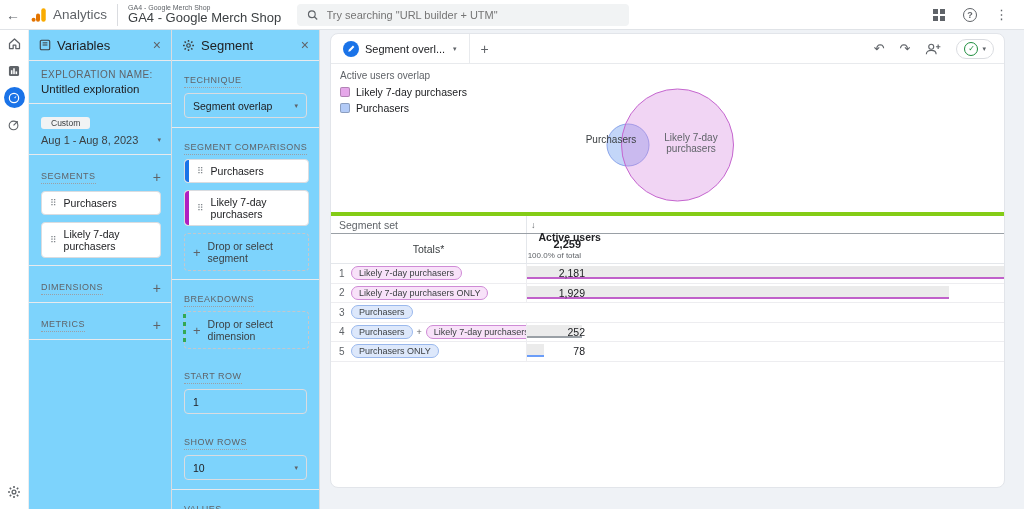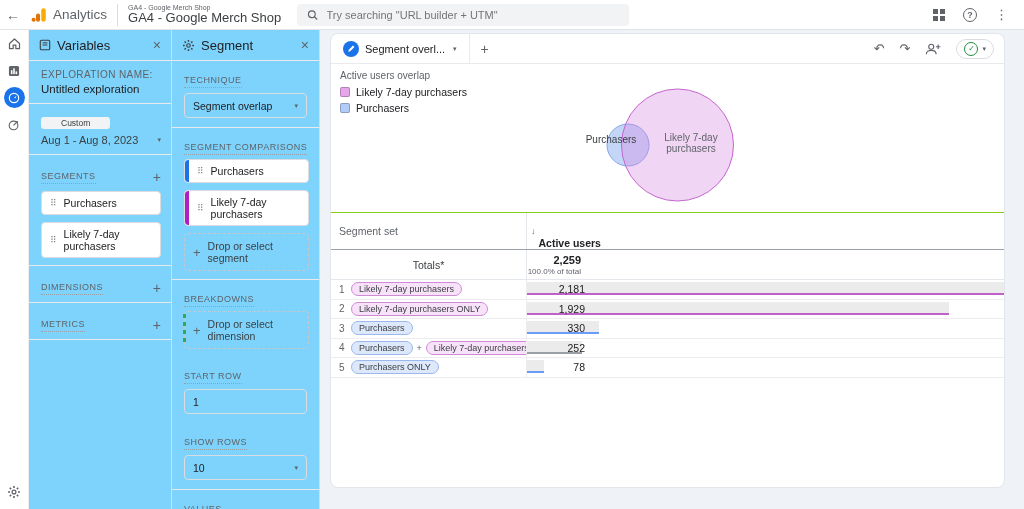--- a/index.html
+++ b/index.html
@@ -40,21 +40,21 @@
   .phead-title { font-size:13px; color:#202124; }
   .pclose { margin-left:auto; font-size:14px; color:#5f6368; cursor:pointer; line-height:1; }
   .hr { border-top:1px solid #e8eaed; }
   .sec { padding:8px 10px 8px 12px; }
   .label-dotted { font-size:9px; letter-spacing:.5px; color:#5f6368;
                   border-bottom:1px dotted #9aa0a6; padding-bottom:2px; display:inline-block; }
   .secrow { display:flex; align-items:center; padding:7px 10px 7px 12px;margin-top:8px; }
   .plus-btn { margin-left:auto; color:#5f6368; font-size:14px; cursor:pointer; line-height:1; }
   .tinylabel { font-size:10px; letter-spacing:.4px; color:#5f6368; }
   .name-val { font-size:11.5px; color:#202124; margin-top:3px; }
-  .chip { display:inline-block; font-size:8.5px; color:#3c4043; background:#f1f3f4; border-radius:3px; padding:1px 20px; }
+  .chip { display:inline-block; font-size:8.5px; color:#3c4043; background:#f1f3f4; border-radius:3px; padding:1px 10px; }
   .daterow { display:flex; align-items:center; margin-top:4px; font-size:11px; color:#3c4043; cursor:pointer; }
   .caret { font-size:7px; color:#5f6368; margin-left:auto; }
   .vcard { margin:0 10px 7px 12px; border:1px solid #dadce0; border-radius:4px; background:#fff;
            padding:5px 8px; display:flex; align-items:center; gap:7px; font-size:10.5px; color:#202124; cursor:pointer; }
   .drag { font-size:9px; color:#80868b; }
   .acard { position:relative; padding-left:12px; overflow:hidden; }
   .accent { position:absolute; left:0; top:0; bottom:0; width:4px; border-radius:3px 0 0 3px; }
   .selectbox { margin:5px 12px 9px 12px; border:1px solid #dadce0; border-radius:4px; height:25px;
                display:flex; align-items:center; padding:0 8px; font-size:10.5px; color:#202124; cursor:pointer; }
   .dz { position:relative; margin:2px 10px 8px 12px; border:1px dashed #c4c7cc; border-radius:4px;
@@ -85,21 +85,21 @@
   .legend-item { display:flex; align-items:center; gap:6px; margin-bottom:4px; }
   .swatch { width:10px; height:10px; border-radius:2px; border:1px solid rgba(0,0,0,.22); }
   .legend-label { font-size:10.5px; color:#202124; }
   .venn { position:absolute; left:230px; top:2px; }
   .venn-label { position:absolute; font-size:10px; color:#5f6368; text-align:center; line-height:11px; }
   .vl-small { left:250px; top:70px; width:60px; color:#3c4043; }
   .vl-big { left:320px; top:68px; width:80px; }
 
   
   .gtable { font-size:10.5px; }
-  .thead { display:flex; height:38px; border-top:1px solid #84cc16; border-bottom:1px solid #9aa0a6; align-items:center; }
+  .thead { display:flex; height:22px; border-top:4px solid #84cc16; border-bottom:1px solid #9aa0a6; align-items:center; }
   .c1 { width:195px; padding-left:8px; }
   .c2 { flex:1; border-left:1px solid #e4e7eb; height:100%; position:relative; }
   .th1 { color:#5f6368; }
   .th2 { display:flex; align-items:center; gap:3px; padding-left:4px; height:100%; }
   .sortarrow { font-size:9px; color:#5f6368; }
   .th2 b { font-size:10.5px; color:#202124;margin-top:24px; }
   .totals { display:flex; height:30px; border-bottom:1px solid #e4e7eb; }
   .tot-label { width:195px; text-align:center; line-height:30px; color:#3c4043; }
   .tot-num { position:absolute; left:0; top:4px; width:54px; text-align:right; font-weight:bold; font-size:11px; color:#202124; }
   .tot-pct { position:absolute; left:-12px; top:17px; width:66px; text-align:right; font-size:8px; color:#5f6368; }
@@ -411,24 +411,20 @@
               <div class="rval">
                 <div class="bar pink" style="width: 88.4457%;"></div>
                 <span class="vnum">1,929</span>
               </div>
             </div>
             <div class="trow">
               <div class="rnum">3</div>
               <div class="rsegs">
                 <span class="pill blue">Purchasers</span>
               </div>
-              <div class="rval">
-                <div class="bar blue" style="width: 15.1307%;"></div>
-                <span class="vnum">330</span>
-              </div>
             </div>
             <div class="trow">
               <div class="rnum">4</div>
               <div class="rsegs">
                 <span class="pill blue">Purchasers</span>
                 <span class="joiner">+</span>
                 <span class="pill pink">Likely 7-day purchasers</span>
               </div>
               <div class="rval">
                 <div class="bar gray" style="width: 11.5543%;"></div>

